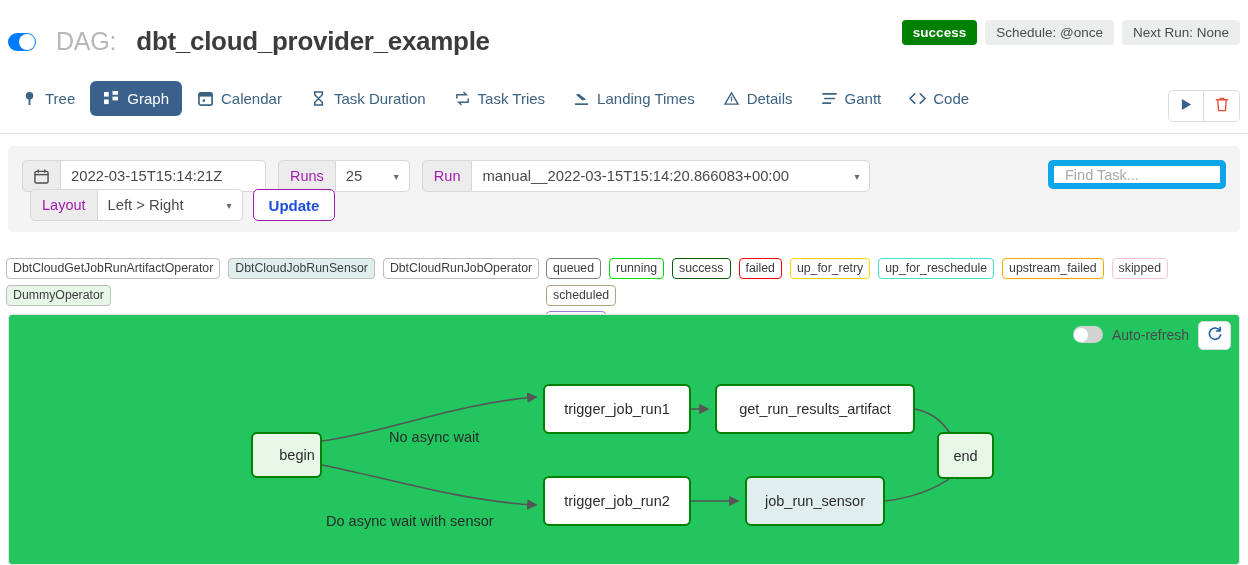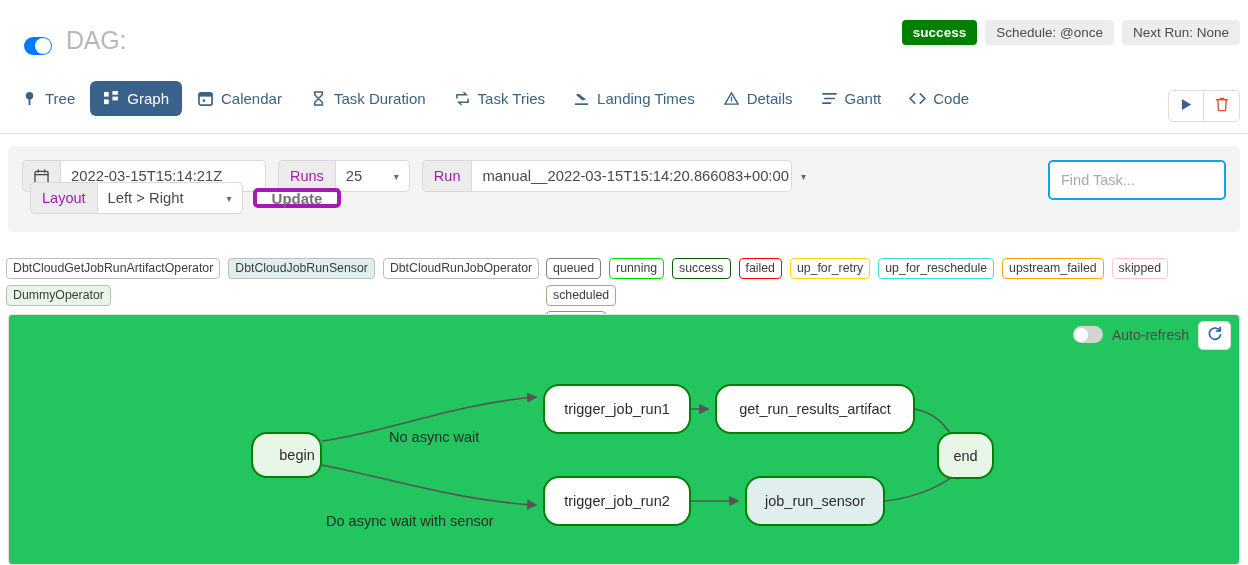--- a/index.html
+++ b/index.html
@@ -12,22 +12,22 @@
     color: #51504f;
     overflow: hidden;
   }
   .page { position: relative; width: 1248px; height: 565px; }
 
   
   .header {
     position: absolute; left: 0; top: 0; width: 1248px; height: 68px;
   }
   .dag-title {
-    position: absolute; left: 24px; top: 26px;
-    display: flex; align-items: flex-end; gap: 14px;
+    position: absolute; left: 8px; top: 26px;
+    display: flex; align-items: center; gap: 20px;
   }
   .dag-toggle {
     width: 28px; height: 18px; border-radius: 9px;
     background: #007bff; position: relative; flex: none;
     cursor: pointer;
   }
   .dag-toggle::after {
     content: ""; position: absolute; right: 1px; top: 1px;
     width: 16px; height: 16px; border-radius: 50%; background: #fff;
   }
@@ -79,21 +79,21 @@
   .tb-btn.left { border-radius: 5px 0 0 5px; }
   .tb-btn.right { border-radius: 0 5px 5px 0; border-left: none; }
 
   
   .filterbar {
     position: absolute; left: 8px; top: 146px; width: 1232px; height: 86px;
     background: #f4f4f4; border-radius: 5px;
   }
   .fb-row { position: absolute; display: flex; align-items: center; }
   .fb-row1 { left: 14px; top: 14px; justify-content: center; }
-  .fb-row2 { left: 14px; top: 36px; padding-left: 8px; }
+  .fb-row2 { left: 14px; top: 43px; padding-left: 8px; }
   .grp { display: flex; align-items: stretch; }
   .addon {
     background: #ececec; border: 1px solid #d8d8d8;
     font-size: 14.5px; color: #a21caf; display: flex; align-items: center;
     padding: 0 11px; height: 32px; white-space: nowrap;
   }
   .addon.l { border-radius: 5px 0 0 5px; }
   .fld {
     background: #fff; border: 1px solid #d8d8d8;
     height: 32px; display: flex; align-items: center;
@@ -103,29 +103,29 @@
   .sel {
     background: #fff; border: 1px solid #d8d8d8; height: 32px;
     display: flex; align-items: center; justify-content: space-between; gap: 12px;
     font-size: 14.8px; color: #4a4a4a; padding: 0 10px; cursor: pointer;
     white-space: nowrap;
   }
   .sel.r { border-radius: 0 5px 5px 0; border-left: none; }
   .caret { font-size: 10px; color: #6a6a6a; }
   .gap { width: 12px; }
   .update-btn {
-    margin-left: 10px; height: 20px; padding: 0 15px;
-    border: 4px solid #a21caf; border-radius: 5px; background: #fff;
-    color: #737373; font-size: 15px; font-weight: 600;
+    margin-left: 10px; height: 32px; padding: 0 15px;
+    border: 1px solid #a21caf; border-radius: 5px; background: #fff;
+    color: #1d4ed8; font-size: 15px; font-weight: 600;
     display: flex; align-items: center; cursor: pointer;
   }
   .findtask {
     position: absolute; right: 14px; top: 14px;
-    width: 178px; height: 40px; background: #fff;
-    border: 2px solid #0ea5e9; border-radius: 5px;
+    width: 178px; height: 29px; background: #fff;
+    border: 6px solid #0ea5e9; border-radius: 5px;
     display: flex; align-items: center; padding: 0 11px;
     font-size: 14.5px; color: #a9a9a9;
   }
   .cal-ico { display: flex; align-items: center; }
 
   
   .legend { position: absolute; left: 0; top: 256px; width: 1248px; height: 52px; }
   .legend-col-ops { position: absolute; left: 6px; top: 2px; width: 540px; }
   .legend-col-st  { position: absolute; left: 546px; top: 2px; width: 700px; }
   .lrow { display: flex; flex-wrap: wrap; gap: 6px 8px; }
@@ -157,39 +157,40 @@
   }
   .ar-label { font-size: 14px; color: #4a4a4a; }
   .refresh-btn {
     position: absolute; right: 8px; top: 6px;
     width: 33px; height: 29px; background: #fff;
     border: 1px solid #dcdcdc; border-radius: 5px;
     display: flex; align-items: center; justify-content: center; cursor: pointer;
   }
   .gsvg { position: absolute; left: 0; top: 0; }
   .nodebox {
-    position: absolute; border: 2.5px solid #008000; border-radius: 16px;
+    position: absolute; border: 2.5px solid #008000; border-radius: 6px;
     display: flex; align-items: center; justify-content: center;
     font-size: 14.5px; color: #2c2c2c; background: #fff; cursor: pointer;
   }
   .nodebox.dummy  { background: #e8f6e8; }
   .nodebox.sensor { background: #e0eeee; }
   .edgelabel {
     position: absolute; font-size: 14.5px; color: #2b2b2b; white-space: nowrap;
   }
 </style>
 </head>
 <body>
 
 <div class="page">
 
   <div class="header">
     <div class="dag-title">
       <div class="dag-toggle"></div>
       <span class="dag-label">DAG:</span>
+      <span class="dag-name">dbt_cloud_provider_example</span>
     </div>
     <div class="header-badges">
       <span class="badge success">success</span>
       <span class="badge">Schedule: @once</span>
       <span class="badge">Next Run: None</span>
     </div>
   </div>
 
   <div class="tabbar">
     <div class="tabs">
@@ -327,21 +328,21 @@
         <div class="sel r" style="width:74px">
           <span>25</span>
           <span class="caret">▾</span>
         </div>
       </div>
 
       <div class="gap"></div>
 
       <div class="grp">
         <div class="addon l">Run</div>
-        <div class="sel r" style="width:320px">
+        <div class="sel r" style="width:398px">
           <span>manual__2022-03-15T15:14:20.866083+00:00</span>
           <span class="caret">▾</span>
         </div>
       </div>
     </div>
 
     <div class="fb-row fb-row2">
       <div class="grp">
         <div class="addon l">Layout</div>
         <div class="sel r" style="width:145px">

